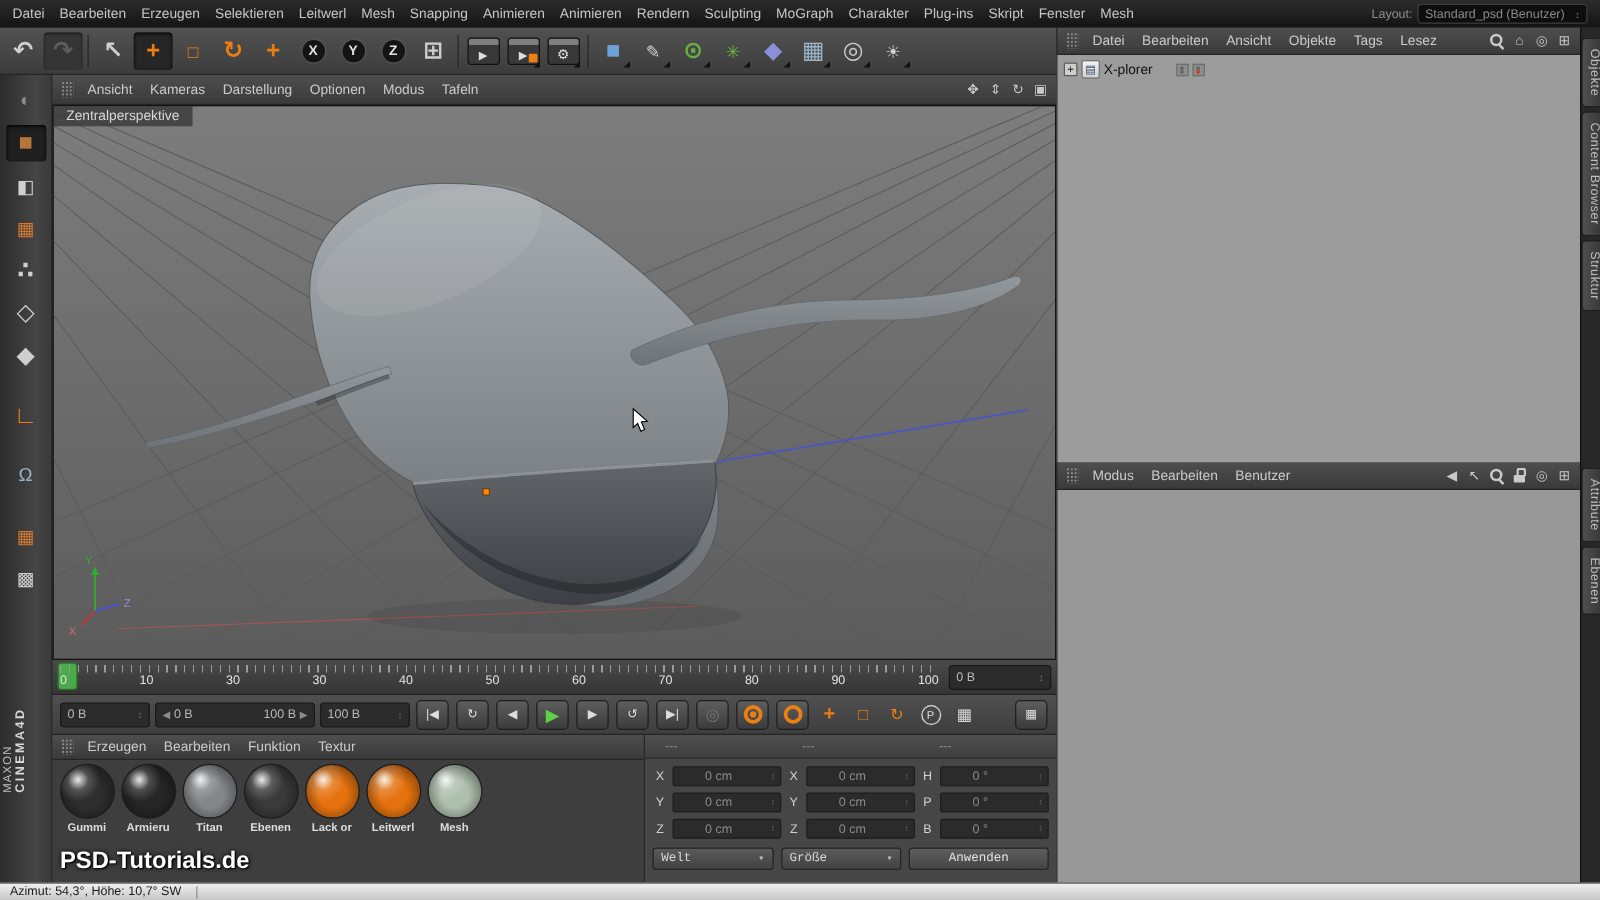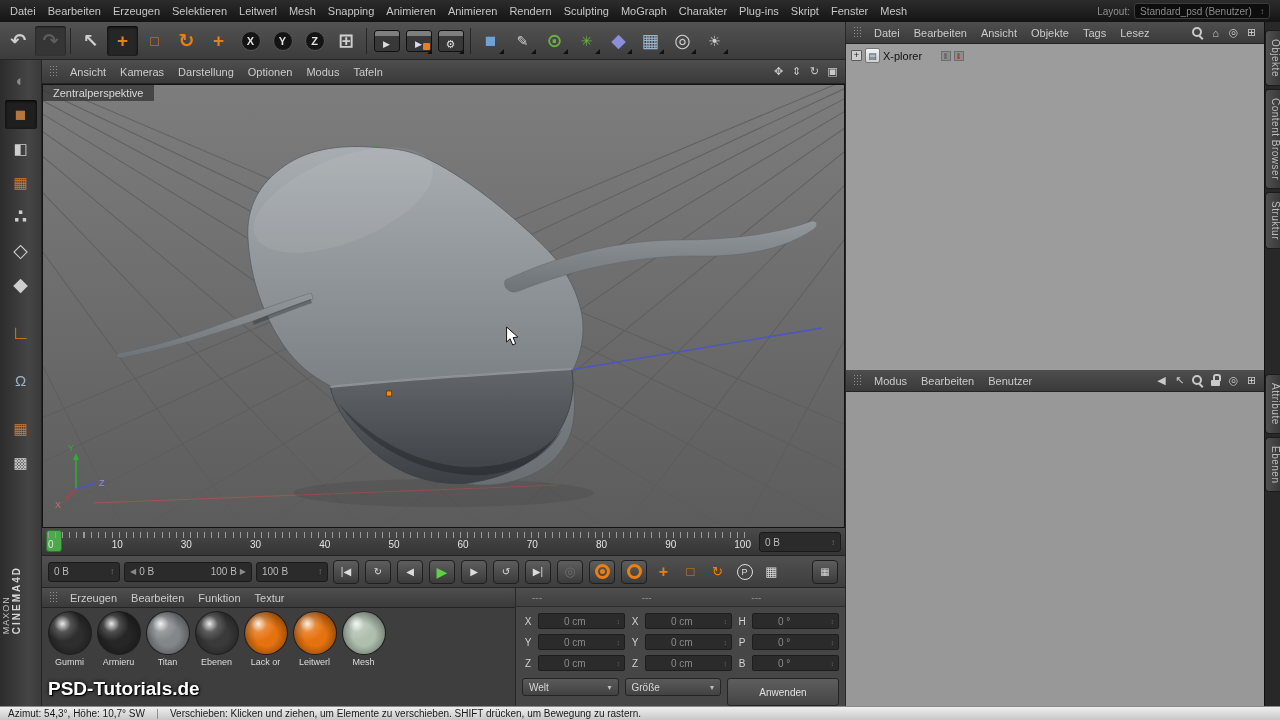--- a/index.html
+++ b/index.html
@@ -131,43 +131,43 @@
   .pushright{margin-left:auto;}
 
   
   #materials{position:absolute;left:42px;top:588px;width:473px;height:118px;background:#3e3e3e;}
   #materials .pmenu{height:20px;}
   .mat-row{display:flex;padding:4px 3px 0 3px;}
   .mat{width:49px;display:flex;flex-direction:column;align-items:center;}
   .mat-sphere{width:42px;height:42px;border-radius:50%;box-shadow:0 0 0 1px #1e1e1e;
     background-image:radial-gradient(circle at 32% 28%,rgba(255,255,255,.9) 0,rgba(255,255,255,.18) 20%,rgba(255,255,255,0) 42%),
       radial-gradient(circle at 50% 55%,rgba(255,255,255,0) 35%,rgba(0,0,0,.55) 96%);}
-  .mat-label{font-size:9px;color:#ddd;margin-top:3px;max-width:48px;overflow:hidden;white-space:nowrap;}
+  .mat-label{font-size:9px;color:#ddd;margin-top:3px;max-width:48px;overflow:hidden;white-space:nowrap;font-weight:bold;}
   #watermark{position:absolute;left:48px;top:678px;font-size:19px;font-weight:bold;color:#fff;
     text-shadow:1px 1px 1px #000,0 0 4px #000;z-index:6;}
 
   
   #coords{position:absolute;left:515px;top:588px;width:330px;height:118px;background:#464646;
     border-left:1px solid #282828;}
   .coords-menu{display:flex;align-items:center;height:19px;border-bottom:1px solid #2e2e2e;
     background:linear-gradient(#4e4e4e,#404040);}
   .cmi{flex:1;padding-left:16px;color:#8c8c8c;font-size:10px;}
   .coords-grid{display:grid;grid-template-columns:12px 1fr 12px 1fr 12px 1fr;gap:5px 4px;
     padding:6px 6px 2px 6px;align-items:center;}
   .clab{font-size:10px;color:#d2d2d2;text-align:center;}
   .cfield{height:16px;background:#2b2b2b;border:1px solid #1d1d1d;border-radius:2px;color:#8a8a8a;
     font-size:10px;display:flex;align-items:center;padding:0 4px;gap:2px;}
   .cfield .cv{flex:1;white-space:nowrap;padding-left:21px;}
   .cst{font-size:7px;color:#666;}
-  .coords-bottom{display:flex;gap:6px;padding:5px 6px 0 6px;}
+  .coords-bottom{display:flex;gap:6px;padding:5px 6px 0 6px;font-family:Liberation Mono, monospace;}
   .csel{flex:1;height:18px;background:linear-gradient(#5a5a5a,#424242);border:1px solid #242424;
     border-radius:3px;color:#d8d8d8;font-size:10px;display:flex;align-items:center;padding:0 6px;gap:4px;}
   .csel .fv{flex:1;}
   .dd{font-size:8px;color:#bdbdbd;}
-  .apply{width:112px;height:28px;background:linear-gradient(#5e5e5e,#454545);border:1px solid #242424;
+  .apply{width:112px;height:18px;background:linear-gradient(#5e5e5e,#454545);border:1px solid #242424;
     border-radius:3px;color:#e0e0e0;font-size:10px;display:flex;align-items:center;justify-content:center;}
 
   
   #om-menu{position:absolute;left:845px;top:22px;width:419px;height:22px;border-left:1px solid #282828;}
   #om-body{position:absolute;left:845px;top:44px;width:419px;height:326px;background:#9c9c9c;
     border-left:1px solid #282828;}
   #attr-menu{position:absolute;left:845px;top:370px;width:419px;height:22px;border-left:1px solid #282828;align-items:center;}
   #attr-body{position:absolute;left:845px;top:392px;width:419px;height:314px;background:#989898;
     border-left:1px solid #282828;}
   .obj-row{display:flex;align-items:center;gap:3px;padding:4px 5px;}
@@ -731,16 +731,15 @@
     <div class="tabgroup tg-bottom">
 
     <div class="vtab">Attribute</div>
         <div class="vtab">Ebenen</div>
       </div>
   </div>
 
   <div id="statusbar">
     <span class="sb-left">Azimut: 54,3°, Höhe: 10,7°   SW</span>
     <span class="sb-div"></span>
-    <span class="sb-hint">Verschieben: Klicken und ziehen, um Elemente zu verschieben. SHIFT drücken, um Bewegung zu rastern.</span>
   </div>
 
 </div>
 
 </body></html>

